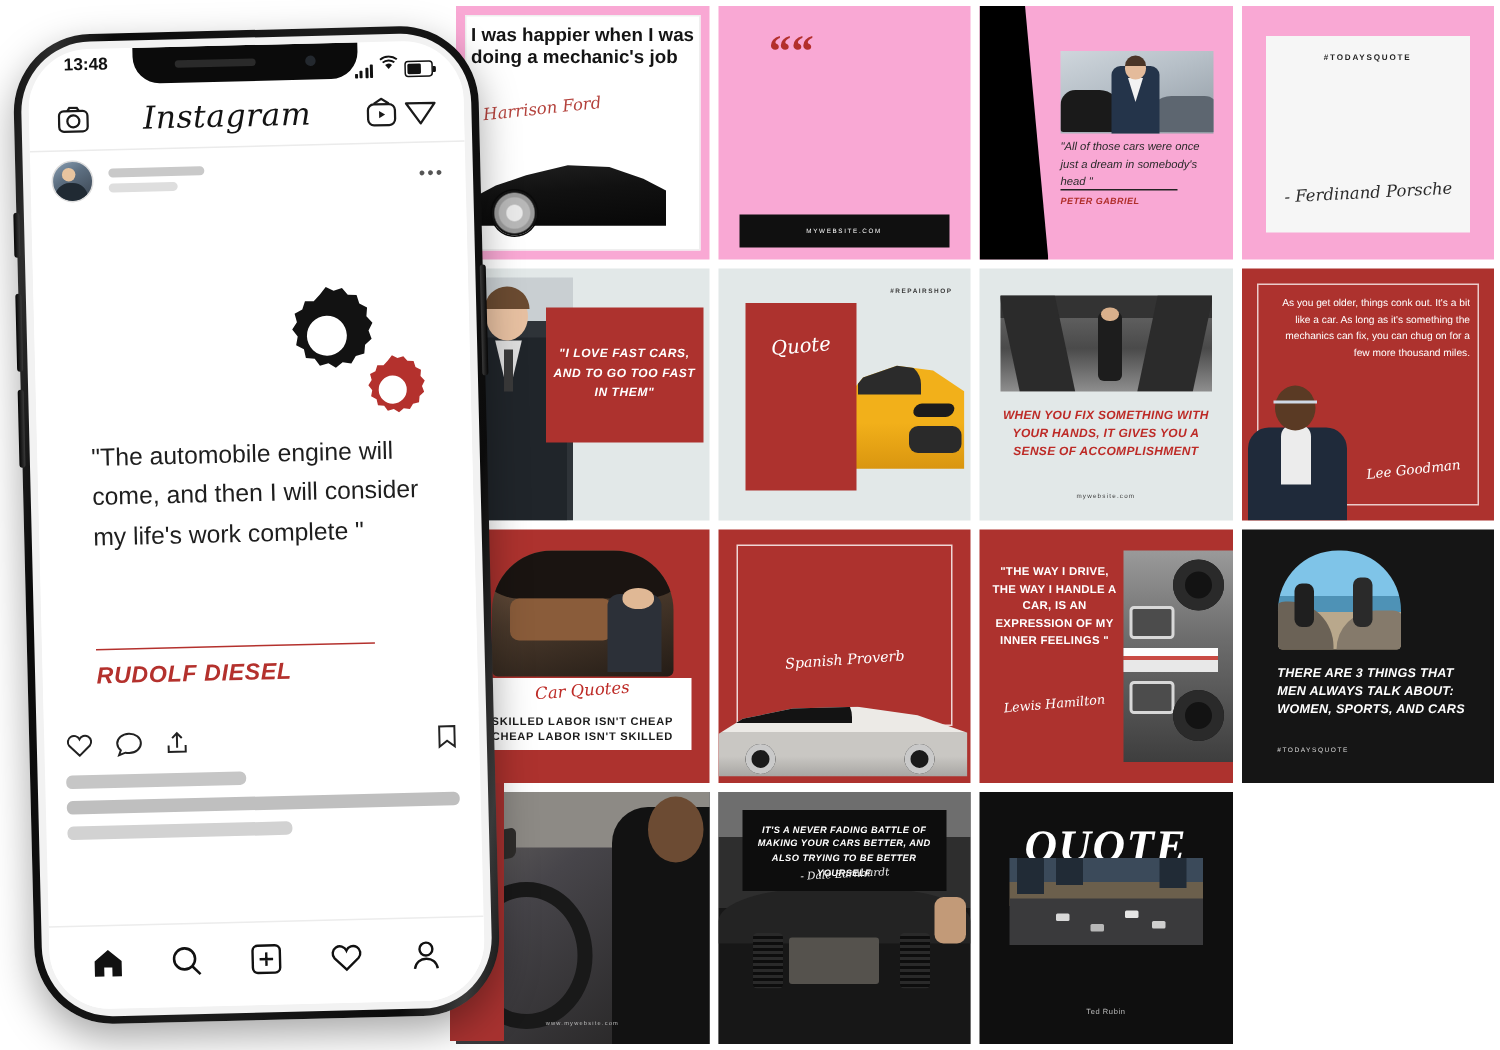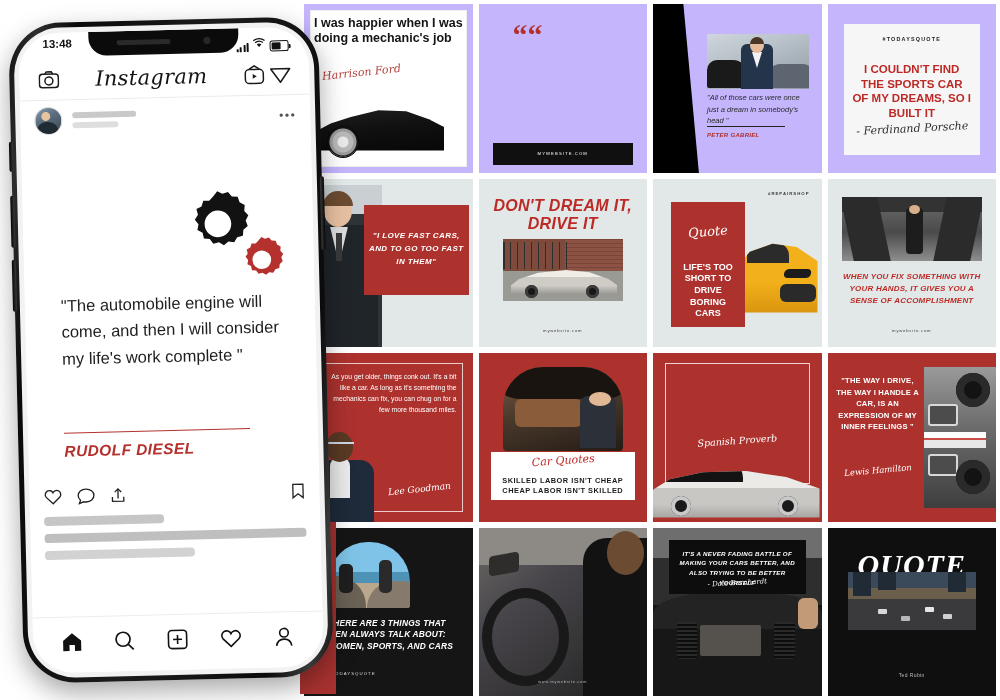--- a/index.html
+++ b/index.html
@@ -17,21 +17,21 @@
     display:grid;
     grid-template-columns:repeat(4,1fr);
     grid-template-rows:repeat(4,1fr);
     gap:6px;
     padding:4px;
     box-sizing:border-box;
     background:#ffffff;
   }
   .cell{position:relative;overflow:hidden;box-sizing:border-box;}
   .cell.light{background:#e2e8e8;}
-  .cell.white{background:#c4b5fd;}
+  .cell.white{background:#f9a8d4;}
   .script{font-family:"DejaVu Serif", serif;font-style:italic;font-weight:normal;}
 
   
   .c-happier{background:#ffffff;}
   .c-happier .frame{position:absolute;left:6px;top:6px;right:6px;bottom:6px;border:1px solid #efefef;background:#fff;}
   .c-happier .q{position:absolute;left:10px;top:12px;right:6px;font-size:12.5px;line-height:1.18;font-weight:bold;color:#141414;}
   .c-happier .sig{position:absolute;left:18px;top:62px;font-size:11px;color:#b4423c;transform:rotate(-6deg);}
   .c-happier .car{
     position:absolute;left:14px;bottom:22px;width:126px;height:56px;
     background:
@@ -363,60 +363,47 @@
         <div class="hair"></div>
     </div>
     <div class="q">"All of those cars were once just a dream in somebody's head "</div>
     <div class="rule"></div>
     <div class="by">PETER GABRIEL</div>
   </div>
 
   <div class="cell white c-porsche">
     <div class="card">
       <div class="tag">#TODAYSQUOTE</div>
-      <div class="q">I COULDN'T FIND THE SPORTS CAR OF MY DREAMS, SO I BUILT IT</div>
       <div class="sig script">- Ferdinand Porsche</div>
     </div>
   </div>
 
   <div class="cell light c-fast">
     <div class="man">
       <div class="body"></div>
         <div class="shirt"></div>
         <div class="tie"></div>
       <div class="head"></div>
         <div class="hair"></div>
     </div>
     <div class="box">
       <p>"I LOVE FAST CARS, AND TO GO TOO FAST IN THEM"</p>
     </div>
   </div>
 
-  <div class="cell light c-dream">
-    <div class="hd">DON'T DREAM IT, DRIVE IT</div>
-    <div class="ph">
-      <div class="brick"></div>
-        <div class="fence"></div>
-      <div class="car"></div>
-        <div class="w1"></div>
-        <div class="w2"></div>
-    </div>
-    <div class="site">mywebsite.com</div>
-  </div>
 
   <div class="cell light c-short">
     <div class="tag">#REPAIRSHOP</div>
     <div class="car">
       <div class="win"></div>
         <div class="lamp"></div>
         <div class="grill"></div>
     </div>
     <div class="redpanel">
       <div class="script">Quote</div>
-      <div class="txt">LIFE'S TOO SHORT TO DRIVE BORING CARS</div>
     </div>
   </div>
 
   <div class="cell light c-fix">
     <div class="ph">
       <div class="car"></div>
         <div class="beamL"></div>
         <div class="beamR"></div>
       <div class="man"></div>
         <div class="mhead"></div>

